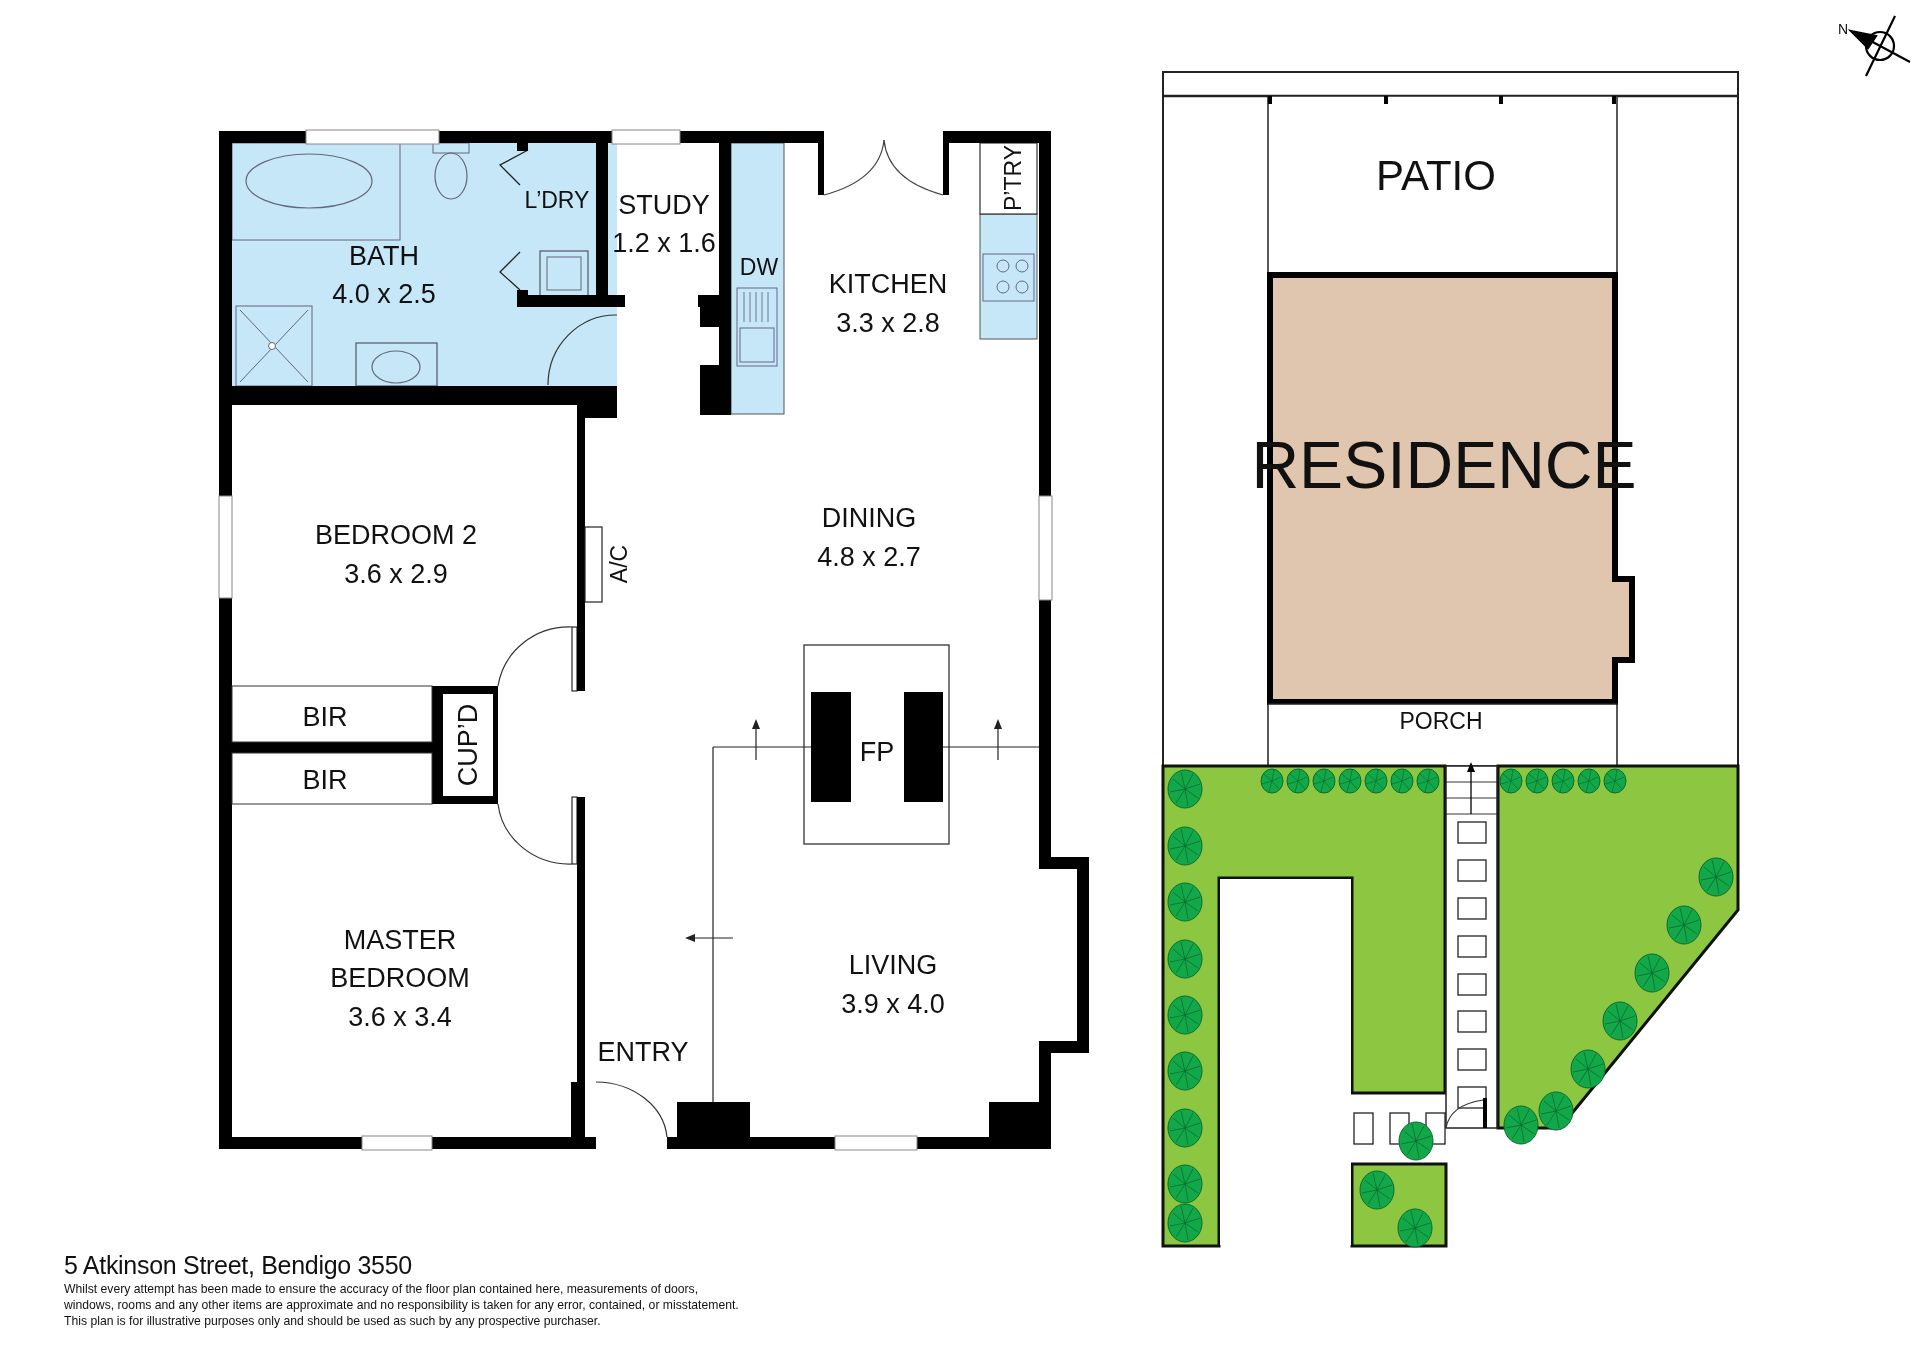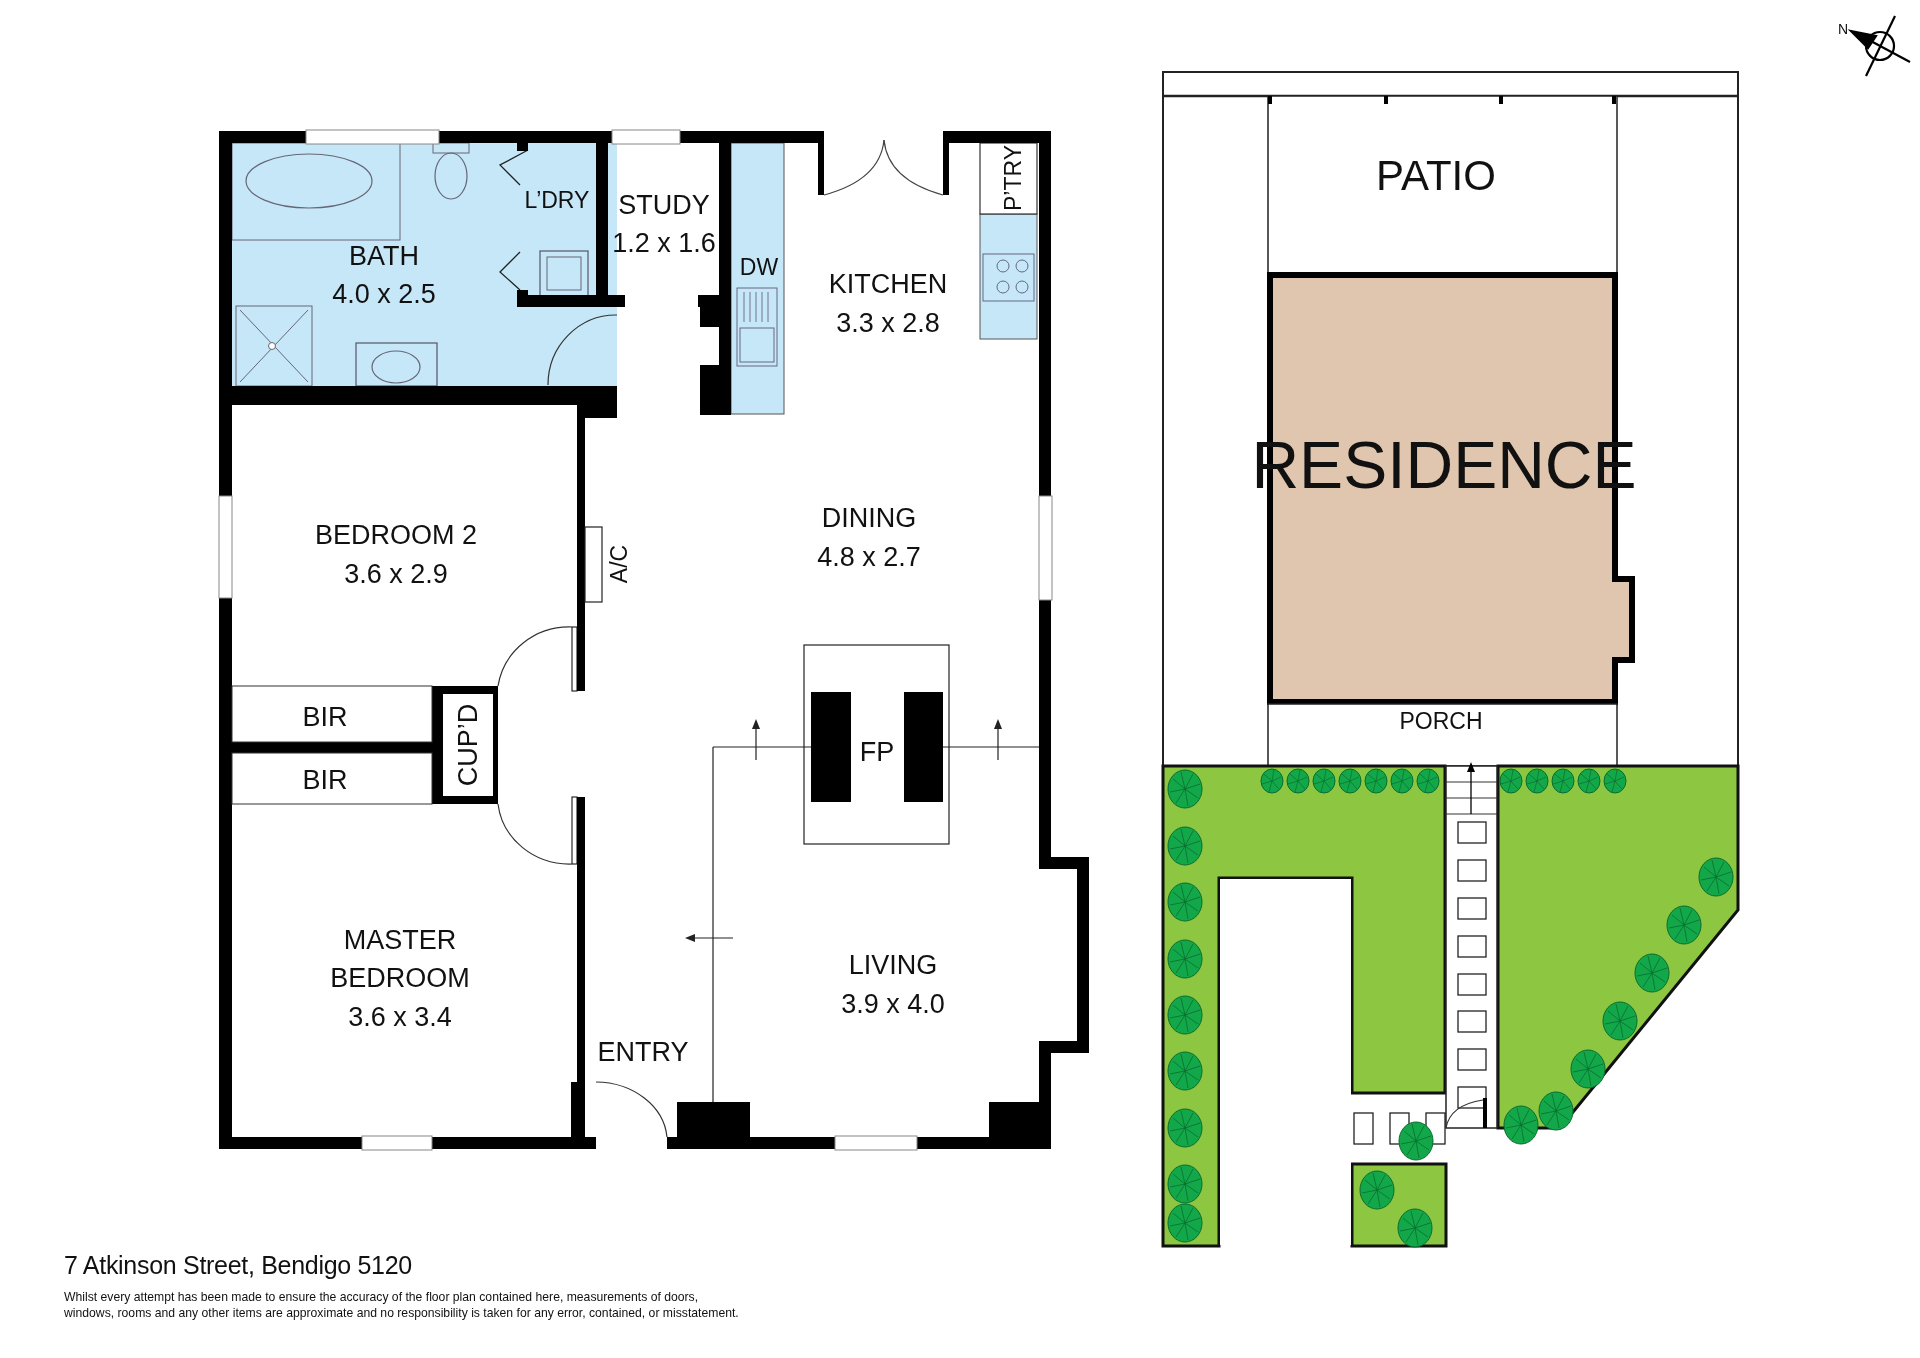--- a/index.html
+++ b/index.html
@@ -5,21 +5,21 @@
   html,body{margin:0;padding:0;background:#ffffff;}
   body{width:1920px;height:1358px;position:relative;overflow:hidden;font-family:"Liberation Sans","DejaVu Sans",sans-serif;}
   svg{position:absolute;left:0;top:0;}
   .lbl{font-family:"Liberation Sans","DejaVu Sans",sans-serif;fill:#111;}
   .room{font-size:27px;}
   .small{font-size:23px;}
   .big{font-size:66px;}
   .site{font-size:42px;}
   .footer{position:absolute;left:64px;top:1251px;width:820px;color:#111;}
   .footer .addr{font-size:25px;line-height:28px;letter-spacing:-0.3px;}
-  .footer .disc{font-size:12.2px;line-height:16px;margin-top:10px;}
+  .footer .disc{font-size:12.2px;line-height:16px;margin-top:2px;}
 </style>
 </head>
 <body>
 
 <svg width="1920" height="1358" viewBox="0 0 1920 1358">
   <defs>
     <g id="tree">
       <ellipse cx="0" cy="0" rx="17" ry="19" fill="#12a84a" stroke="#0b6b2e" stroke-width="1"></ellipse>
       <path d="M0 0 L-12 -10 M0 0 L-4 -17 M0 0 L8 -15 M0 0 L15 -5 M0 0 L13 9 M0 0 L3 17 M0 0 L-9 14 M0 0 L-15 3" stroke="#0b6b2e" stroke-width="0.8" fill="none"></path>
     </g>
@@ -272,18 +272,19 @@
 
     <g class="lbl" text-anchor="middle">
       <text class="site" x="1436" y="190">PATIO</text>
       <text class="big" x="1444" y="488">RESIDENCE</text>
       <text class="small" x="1441" y="729">PORCH</text>
     </g>
   </g>
 </svg>
 
 <div class="footer">
-  <div class="addr">7 Atkinson Street, Bendigo 5120</div>
+  <div class="addr">5 Atkinson Street, Bendigo 3550</div>
   <div class="disc">
     <div>Whilst every attempt has been made to ensure the accuracy of the floor plan contained here, measurements of doors,</div>
     <div>windows, rooms and any other items are approximate and no responsibility is taken for any error, contained, or misstatement.</div>
+    <div>This plan is for illustrative purposes only and should be used as such by any prospective purchaser.</div>
   </div>
 </div>
 
 </body></html>

